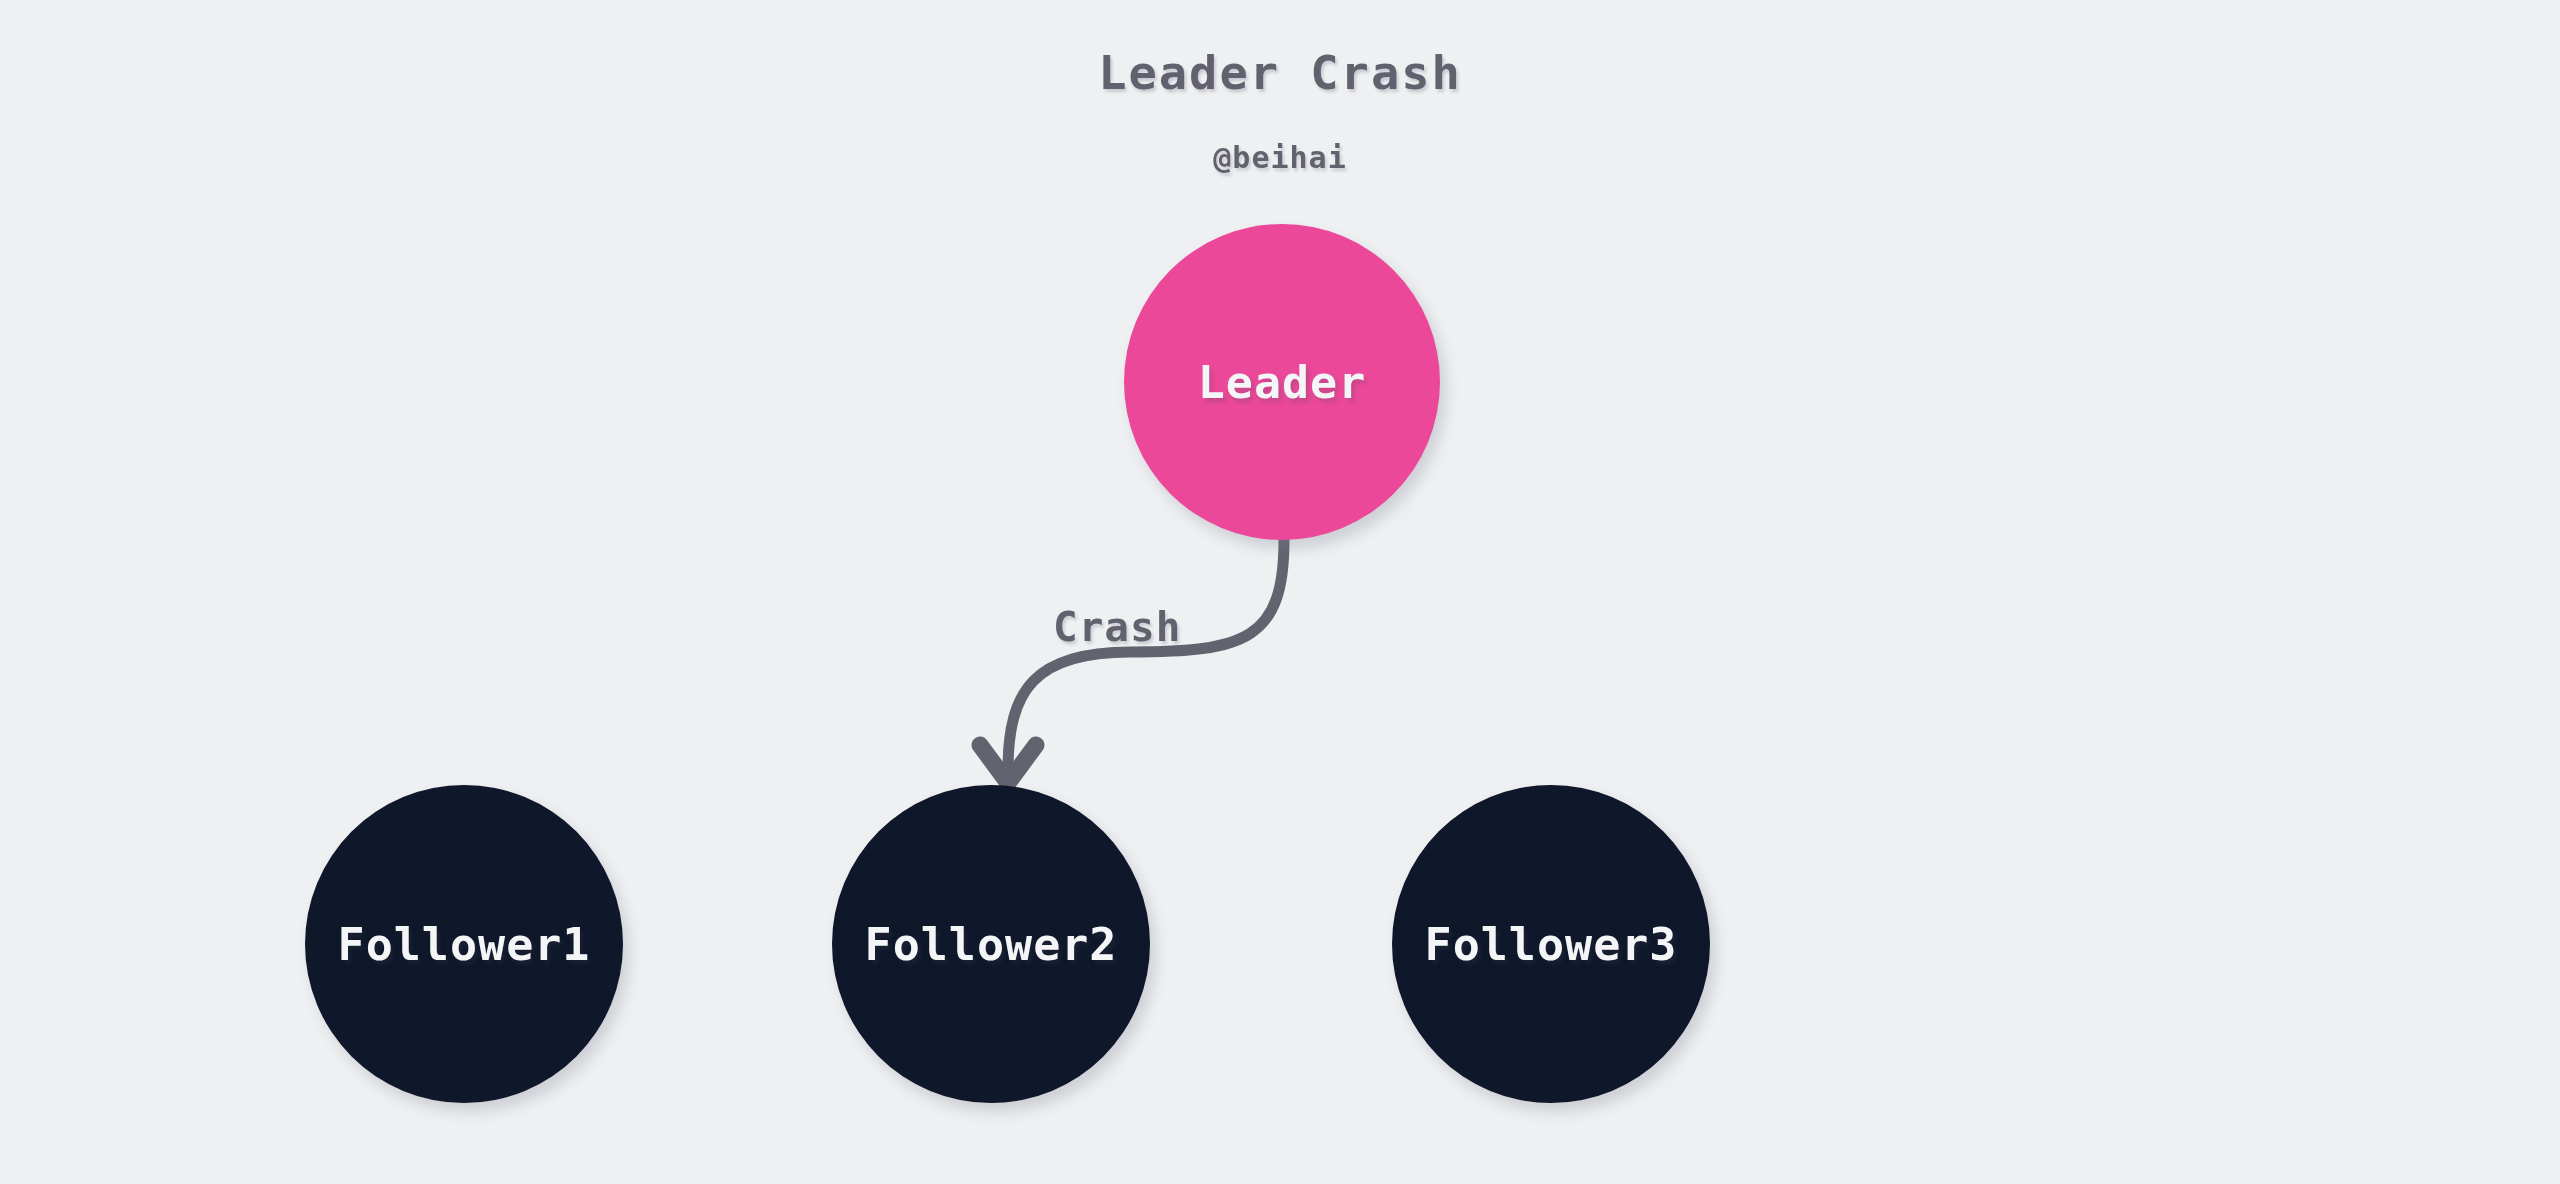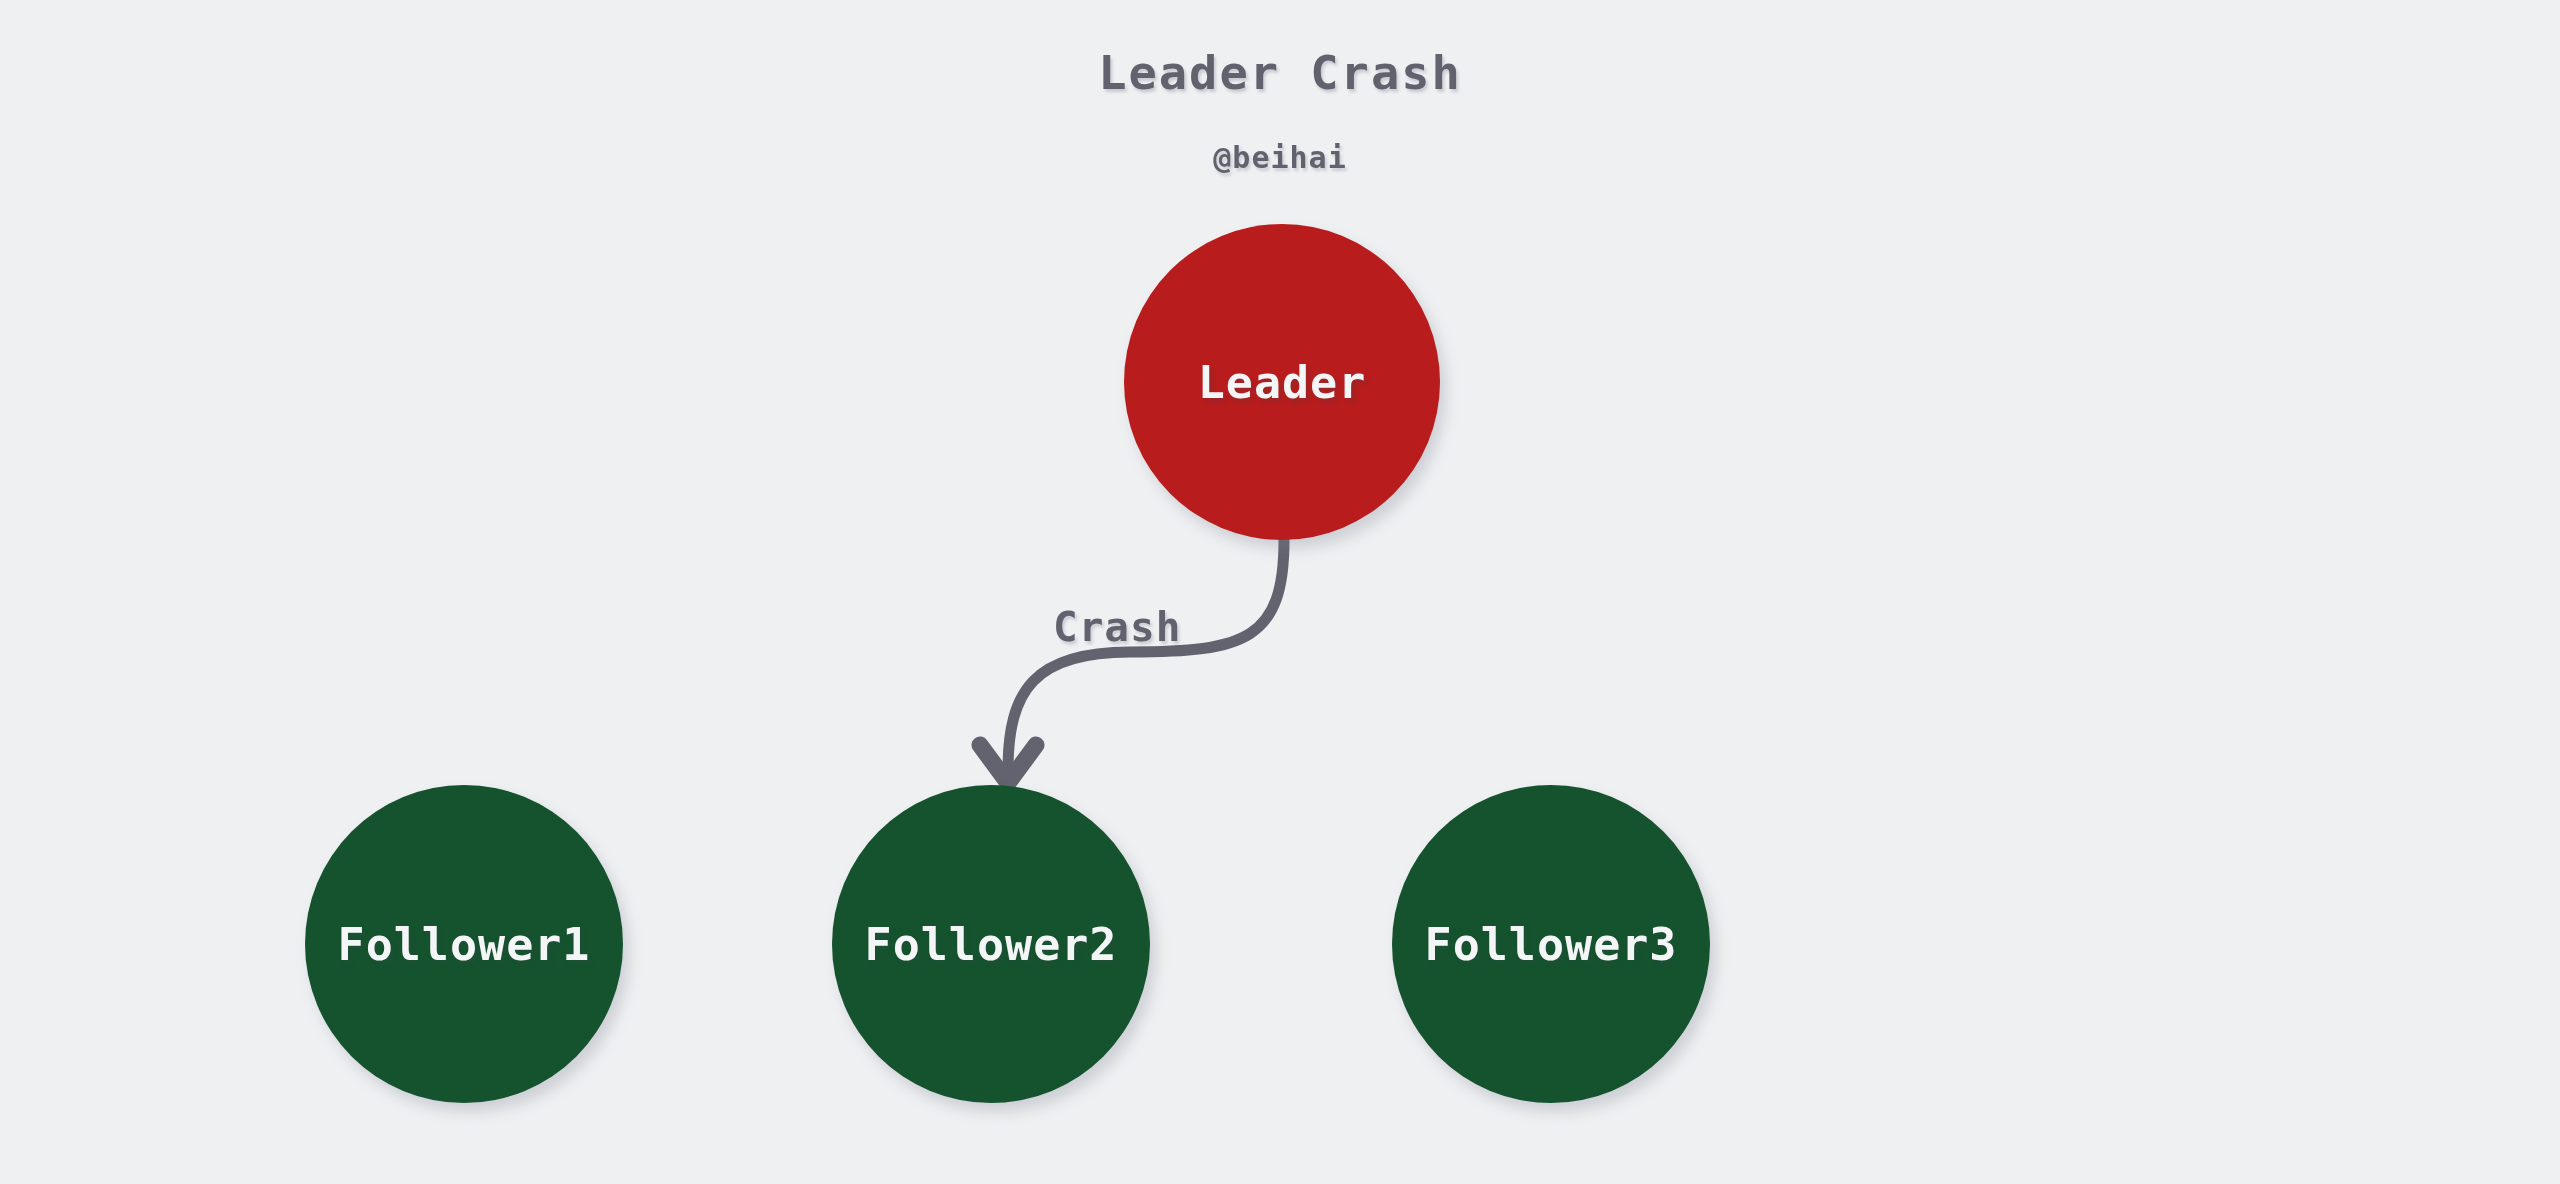--- a/index.html
+++ b/index.html
@@ -71,28 +71,28 @@
     letter-spacing: 1px;
     text-shadow: 3px 4px 4px rgba(60,70,80,0.22);
     white-space: nowrap;
     user-select: none;
   }
   .node.leader {
     width: 316px;
     height: 316px;
     left: 1124px;
     top: 224px;
-    background: #b91c1c;
+    background: #ec4899;
   }
   .node.leader .node-label { font-size: 45px; }
   .node.follower {
     width: 318px;
     height: 318px;
     top: 785px;
-    background: #14532d;
+    background: #0f172a;
   }
   .node.follower .node-label { font-size: 45px; }
 
   #follower-1 { left: 305px; }
   #follower-2 { left: 832px; }
   #follower-3 { left: 1392px; }
   #follower-4 { left: 1938px; }
 
   
   .edge-label {

